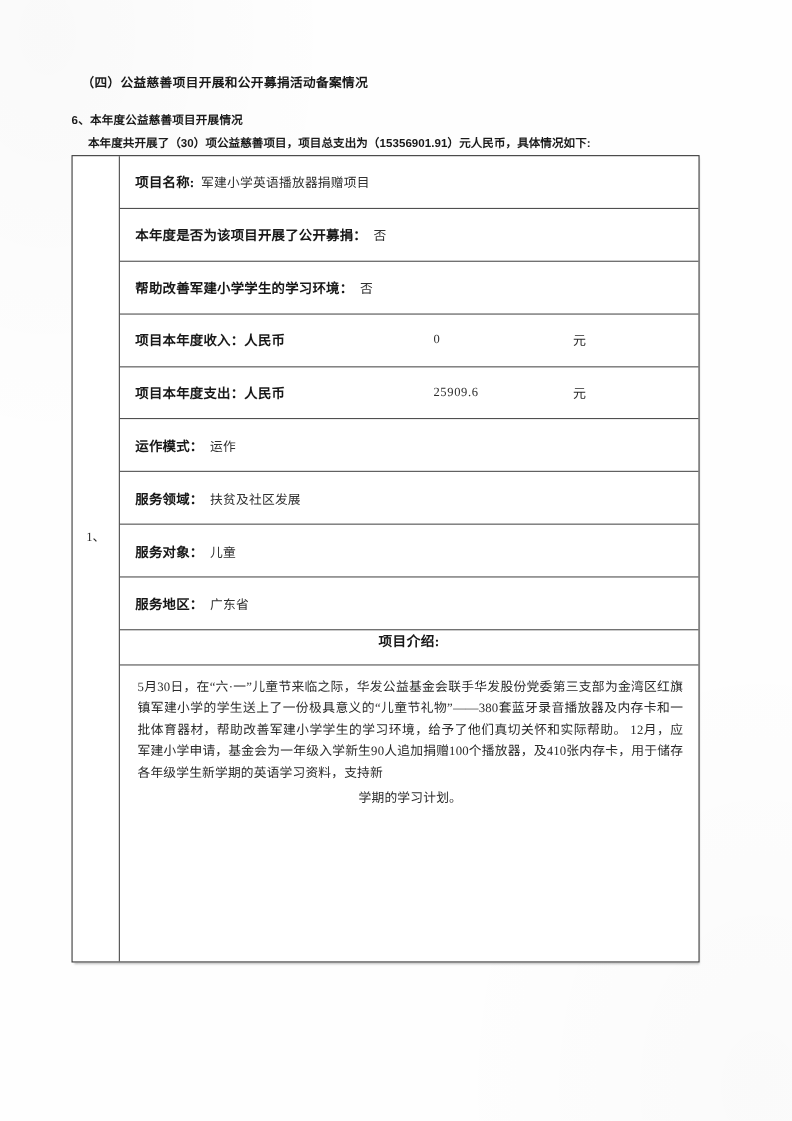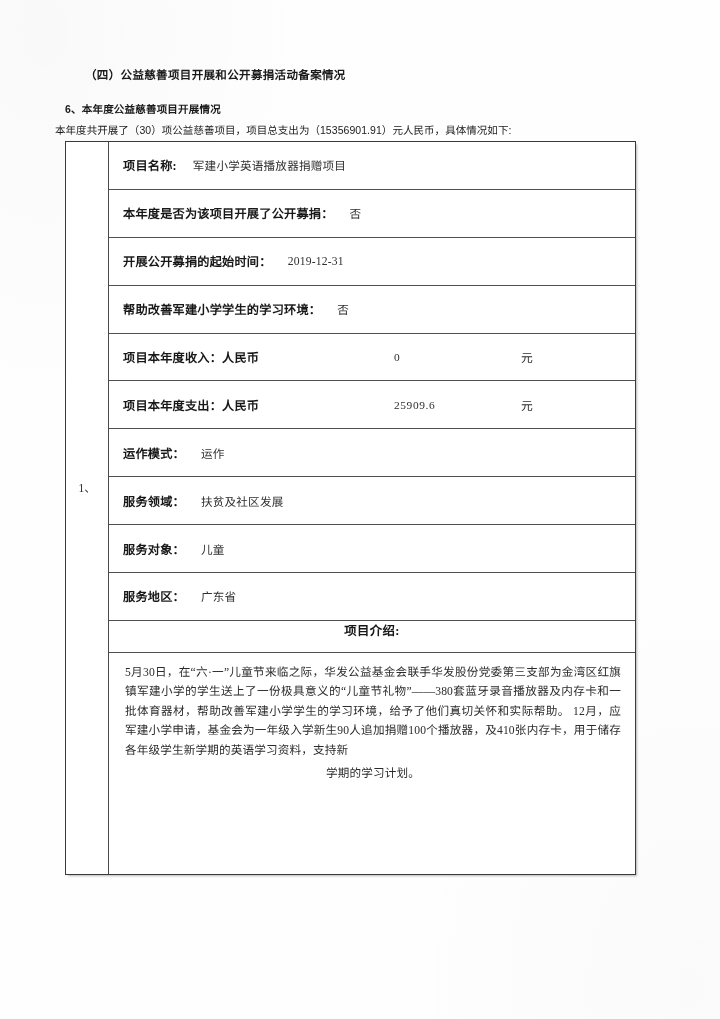--- a/index.html
+++ b/index.html
@@ -31,21 +31,21 @@
   .content {
     position: absolute;
     left: 0;
     top: 0;
     width: 720px;
   }
 
   
   .section-title {
     position: absolute;
-    left: 85px;
+    left: 74px;
     top: 66px;
     font-family: "Liberation Sans", "DejaVu Sans", sans-serif;
     font-weight: bold;
     font-size: 11.5px;
     letter-spacing: 0.35px;
     color: #1a1a1a;
     white-space: nowrap;
   }
   .sub-title {
     position: absolute;
@@ -53,24 +53,24 @@
     top: 101px;
     font-family: "Liberation Sans", "DejaVu Sans", sans-serif;
     font-weight: bold;
     font-size: 10.5px;
     letter-spacing: 0.2px;
     color: #1a1a1a;
     white-space: nowrap;
   }
   .summary-line {
     position: absolute;
-    left: 55px;
+    left: 80px;
     top: 122px;
     font-family: "Liberation Sans", "DejaVu Sans", sans-serif;
-    font-weight: normal;
+    font-weight: bold;
     font-size: 10.5px;
     letter-spacing: 0.05px;
     color: #1a1a1a;
     white-space: nowrap;
   }
 
   
   .proj-table {
     position: absolute;
     left: 65px;
@@ -127,21 +127,21 @@
     font-weight: bold;
     color: #181818;
     letter-spacing: 0.2px;
     white-space: nowrap;
   }
   .row-value {
     font-size: 11.6px;
     color: #303030;
     letter-spacing: 0.2px;
     white-space: nowrap;
-    margin-left: 16px;
+    margin-left: 6px;
   }
   .amount-row .amt-number {
     position: absolute;
     left: 285px;
     font-size: 11.4px;
     color: #2e2e2e;
     letter-spacing: 0.6px;
     font-family: "Liberation Serif", "DejaVu Serif", serif;
   }
   .amount-row .amt-unit {
@@ -213,24 +213,20 @@
           <div class="row">
             <span class="row-label">项目名称:</span>
             <span class="row-value">军建小学英语播放器捐赠项目</span>
           </div>
 
           <div class="row">
             <span class="row-label">本年度是否为该项目开展了公开募捐：</span>
             <span class="row-value">否</span>
           </div>
 
-          <div class="row">
-            <span class="row-label">开展公开募捐的起始时间：</span>
-            <span class="row-value">2019-12-31</span>
-          </div>
 
           <div class="row">
             <span class="row-label">帮助改善军建小学学生的学习环境：</span>
             <span class="row-value">否</span>
           </div>
 
           <div class="row amount-row">
             <span class="row-label">项目本年度收入：人民币</span>
             <span class="amt-number">0</span>
             <span class="amt-unit">元</span>

